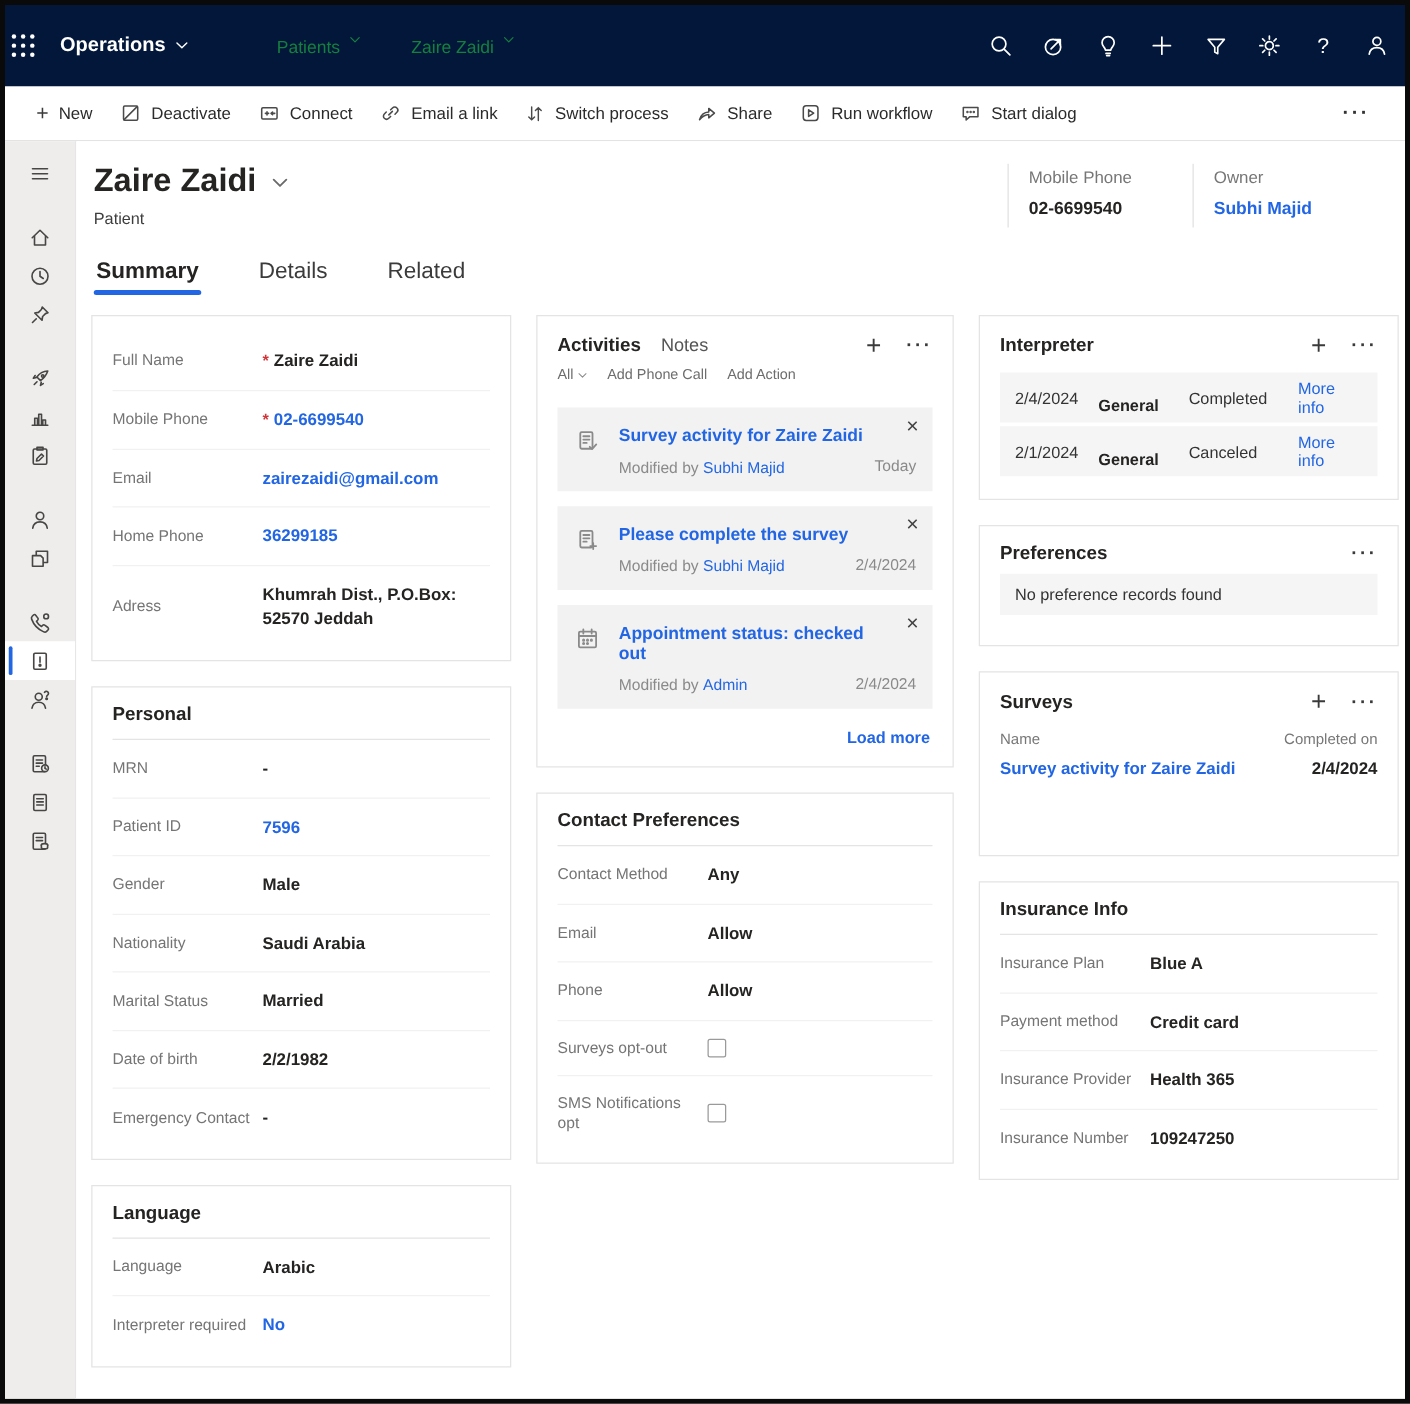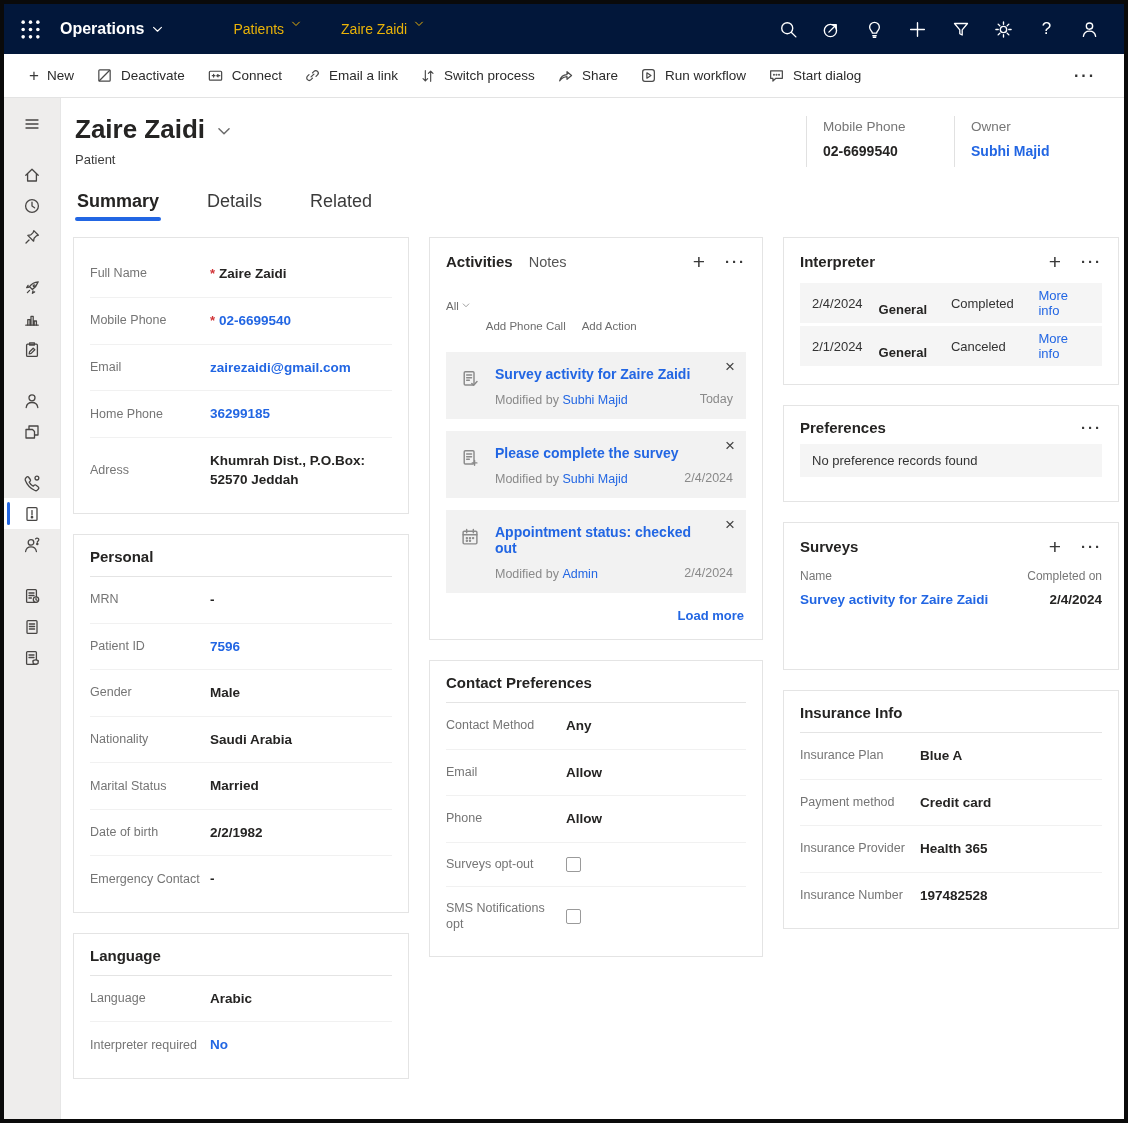--- a/index.html
+++ b/index.html
@@ -1,24 +1,24 @@
 <!DOCTYPE html>
 <html><head>
 <meta charset="utf-8">
 <style>
   * { box-sizing: border-box; margin: 0; padding: 0; }
   html,body { background:#000; }
   body { font-family:"Liberation Sans", sans-serif; }
   .frame { width:1128px; height:1123px; border:4px solid #0a0a0a; background:#fff; overflow:hidden; display:flex; flex-direction:column; }
 
   
-  .topnav { height:50px; background:#02173A; color:#fff; display:flex; align-items:center; padding:0 16px; flex:none; }
+  .topnav { height:65px; background:#02173A; color:#fff; display:flex; align-items:center; padding:0 4px; flex:none; }
   .waffle { width:40px; height:36px; display:flex; align-items:center; justify-content:flex-start; cursor:pointer; }
   .app-title { font-size:16px; font-weight:bold; display:flex; align-items:center; gap:8px; margin-right:70px; cursor:pointer; }
-  .crumb { font-size:14px; color:#eab308; display:flex; align-items:flex-start; gap:7px; margin-right:40px; cursor:pointer; }
+  .crumb { font-size:14px; color:#15803d; display:flex; align-items:flex-start; gap:7px; margin-right:40px; cursor:pointer; }
   .chev svg { display:block; }
   .nav-right { margin-left:auto; display:flex; align-items:center; gap:6px; }
   .nav-icon { width:37px; height:34px; display:flex; align-items:center; justify-content:center; color:#fff; cursor:pointer; font-size:17px; }
   .ic { stroke:currentColor; fill:none; stroke-width:1.3; stroke-linecap:round; stroke-linejoin:round; display:block; }
   .helpq { font-size:17px; color:#fff; }
 
   
   .cmdbar { height:44px; border-bottom:1px solid #e3e3e3; display:flex; align-items:center; padding:0 14px; flex:none; }
   .cmd-btn { display:flex; align-items:center; gap:8px; padding:0 11px; height:32px; font-size:13.5px; color:#2b2b2b; cursor:pointer; white-space:nowrap; }
   .cmd-btn .ic { color:#4a4a4a; }
@@ -72,21 +72,21 @@
   .fvalue.link { color:#2266E3; cursor:pointer; }
   .req { color:#D13438; margin-right:4px; font-weight:bold; font-size:13px; }
   .checkbox { width:15px; height:15px; border:1px solid #9a9a9a; border-radius:2px; background:#fff; display:inline-block; cursor:pointer; }
 
   
   .act-tabs { display:flex; align-items:baseline; gap:16px; }
   .act-tab2 { font-size:14.5px; color:#555; cursor:pointer; }
   .act-filter { display:flex; align-items:center; gap:16px; font-size:11.5px; color:#6d6d6d; padding:5px 0 8px; }
   .act-filter .fchev { color:#8a8a8a; }
   .act-all { display:flex; align-items:center; gap:3px; cursor:pointer; }
-  .act-link { cursor:pointer;margin-top:41px; }
+  .act-link { cursor:pointer; }
   .act-item { background:#f2f2f2; margin-top:12px; padding:14px 12px 12px 14px; position:relative; display:flex; gap:15px; }
   .act-icon { color:#8a8a8a; margin-top:3px; flex:none; }
   .act-title { color:#2266E3; font-size:14px; font-weight:bold; cursor:pointer; padding-right:26px; }
   .act-meta { margin-top:11px; font-size:12.5px; color:#8a8a8a; }
   .act-by { color:#2266E3; cursor:pointer; }
   .act-date { position:absolute; right:13px; bottom:13px; color:#8a8a8a; font-size:12.5px; }
   .act-close { position:absolute; top:6px; right:11px; color:#444; font-size:17px; line-height:1; cursor:pointer; }
   .load-more { text-align:right; color:#2266E3; font-size:13px; font-weight:bold; padding:15px 2px 6px; cursor:pointer; }
 
   
@@ -656,21 +656,21 @@
             <div class="frow">
               <span class="flabel">Payment method</span>
               <span class="fvalue">Credit card</span>
             </div>
             <div class="frow">
               <span class="flabel">Insurance Provider</span>
               <span class="fvalue">Health 365</span>
             </div>
             <div class="frow">
               <span class="flabel">Insurance Number</span>
-              <span class="fvalue">197482528</span>
+              <span class="fvalue">109247250</span>
             </div>
           </div>
         </div>
 
       </div>
     </div>
   </div>
 </div>
 
 </body></html>

